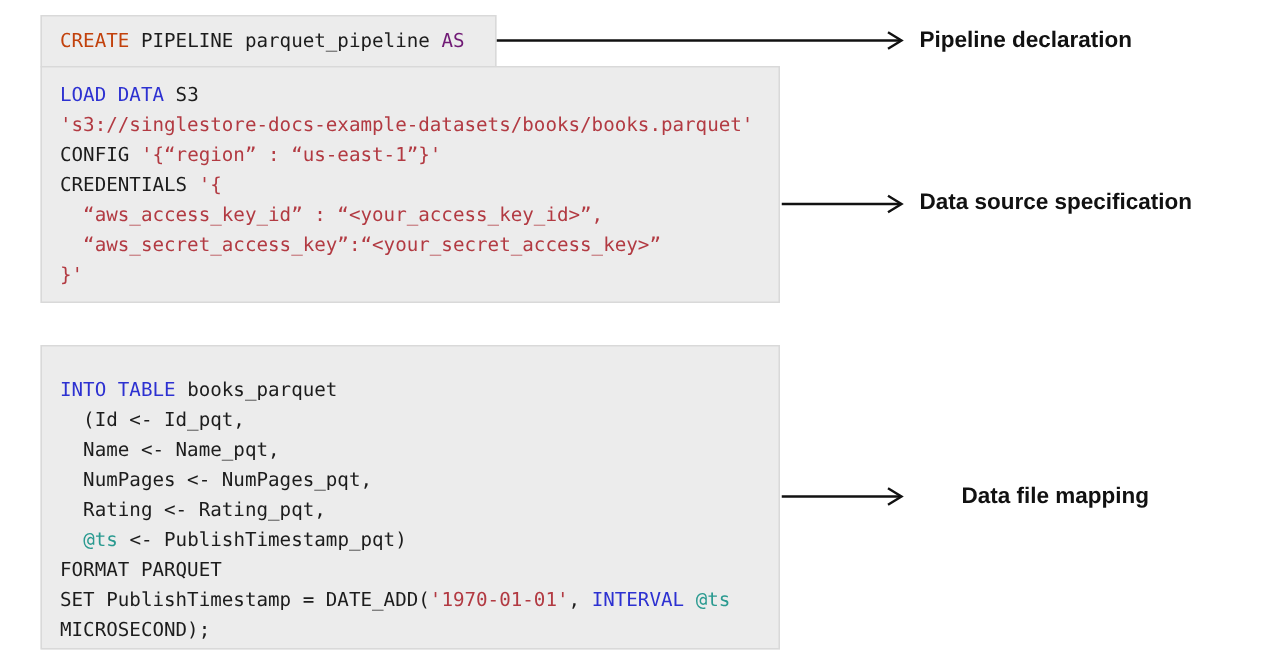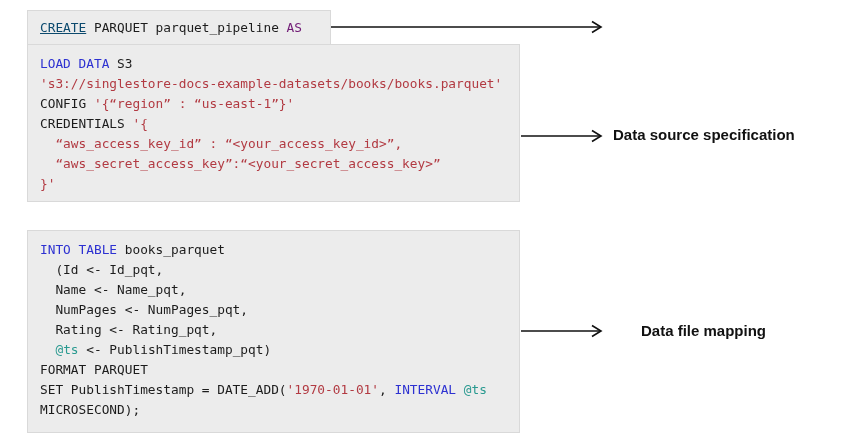--- a/index.html
+++ b/index.html
@@ -9,44 +9,45 @@
   }
   .code-block {
     position:absolute; box-sizing:border-box;
     background:var(--block-bg); border:1px solid var(--block-border);
     font-family:"DejaVu Sans Mono","Liberation Mono",monospace;
     font-size:12.8px; line-height:20px; color:var(--code);
     padding:7px 12px; white-space:pre; overflow:hidden;
   }
   .block-1 { left:27px; top:10px;  width:304px; height:35px; }
   .block-2 { left:27px; top:44px;  width:493px; height:158px; padding-top:9px; }
-  .block-3 { left:27px; top:230px; width:493px; height:203px; padding-top:9px; }
+  .block-3 { left:27px; top:230px; width:493px; height:203px; padding-top:20px; }
   .code-line { white-space:pre; }
   .arrow { position:absolute; display:block; }
   .arrow-1 { left:331px; top:19px; }
   .arrow-2 { left:521px; top:128px; }
   .arrow-3 { left:521px; top:323px; }
   .annotation {
     position:absolute; left:613px; color:var(--label);
     font-size:15px; font-weight:700; line-height:16px; white-space:nowrap;
   }
   .label-1 { top:19px; }
   .label-2 { top:127px;text-align:right; }
   .label-3 { top:323px;margin-left:28px; }
 </style>
 </head>
 <body>
 
 <div class="canvas">
 
-  <div class="code-block block-1"><div class="code-line"><span style="color: #0c4a6e; text-decoration: underline;">CREATE</span><span style="color: rgb(28, 28, 28);"> PARQUET parquet_pipeline </span><span style="color: #701a75;">AS</span></div></div>
+  <div class="code-block block-1"><div class="code-line"><span style="color: #c2410c;">CREATE</span><span style="color: rgb(28, 28, 28);"> PIPELINE parquet_pipeline </span><span style="color: #701a75;">AS</span></div></div>
   <svg class="arrow arrow-1" width="272" height="16" viewBox="0 0 272 16">
     <line x1="0" y1="8" x2="269" y2="8" class="arrow-stroke" stroke="#111111" stroke-width="1.6"></line>
     <polyline points="261,2.5 270,8 261,13.5" fill="none" class="arrow-stroke" stroke="#111111" stroke-width="1.6"></polyline>
   </svg>
+  <div class="annotation label-1">Pipeline declaration</div>
 
   <div class="code-block block-2"><div class="code-line"><span style="color: rgb(45, 49, 209);">LOAD DATA</span><span style="color: rgb(28, 28, 28);"> S3</span></div><div class="code-line"><span style="color: rgb(178, 58, 66);">'s3://singlestore-docs-example-datasets/books/books.parquet'</span></div><div class="code-line"><span style="color: rgb(28, 28, 28);">CONFIG </span><span style="color: rgb(178, 58, 66);">'{“region” : “us-east-1”}'</span></div><div class="code-line"><span style="color: rgb(28, 28, 28);">CREDENTIALS </span><span style="color: rgb(178, 58, 66);">'{</span></div><div class="code-line"><span style="color: rgb(178, 58, 66);">  “aws_access_key_id” : “&lt;your_access_key_id&gt;”,</span></div><div class="code-line"><span style="color: rgb(178, 58, 66);">  “aws_secret_access_key”:“&lt;your_secret_access_key&gt;”</span></div><div class="code-line"><span style="color: rgb(178, 58, 66);">}'</span></div></div>
   <svg class="arrow arrow-2" width="82" height="16" viewBox="0 0 82 16">
     <line x1="0" y1="8" x2="79" y2="8" class="arrow-stroke" stroke="#111111" stroke-width="1.6"></line>
     <polyline points="71,2.5 80,8 71,13.5" fill="none" class="arrow-stroke" stroke="#111111" stroke-width="1.6"></polyline>
   </svg>
   <div class="annotation label-2">Data source specification</div>
 
   <div class="code-block block-3"><div class="code-line"><span style="color: rgb(45, 49, 209);">INTO TABLE</span><span style="color: rgb(28, 28, 28);"> books_parquet</span></div><div class="code-line"><span style="color: rgb(28, 28, 28);">  (Id &lt;- Id_pqt,</span></div><div class="code-line"><span style="color: rgb(28, 28, 28);">  Name &lt;- Name_pqt,</span></div><div class="code-line"><span style="color: rgb(28, 28, 28);">  NumPages &lt;- NumPages_pqt,</span></div><div class="code-line"><span style="color: rgb(28, 28, 28);">  Rating &lt;- Rating_pqt,</span></div><div class="code-line"><span style="color: rgb(28, 28, 28);">  </span><span style="color: rgb(42, 154, 144);">@ts</span><span style="color: rgb(28, 28, 28);"> &lt;- PublishTimestamp_pqt)</span></div><div class="code-line"><span style="color: rgb(28, 28, 28);">FORMAT PARQUET</span></div><div class="code-line"><span style="color: rgb(28, 28, 28);">SET PublishTimestamp = DATE_ADD(</span><span style="color: rgb(178, 58, 66);">'1970-01-01'</span><span style="color: rgb(28, 28, 28);">, </span><span style="color: rgb(45, 49, 209);">INTERVAL</span><span style="color: rgb(28, 28, 28);"> </span><span style="color: rgb(42, 154, 144);">@ts</span></div><div class="code-line"><span style="color: rgb(28, 28, 28);">MICROSECOND);</span></div></div>
   <svg class="arrow arrow-3" width="82" height="16" viewBox="0 0 82 16">

